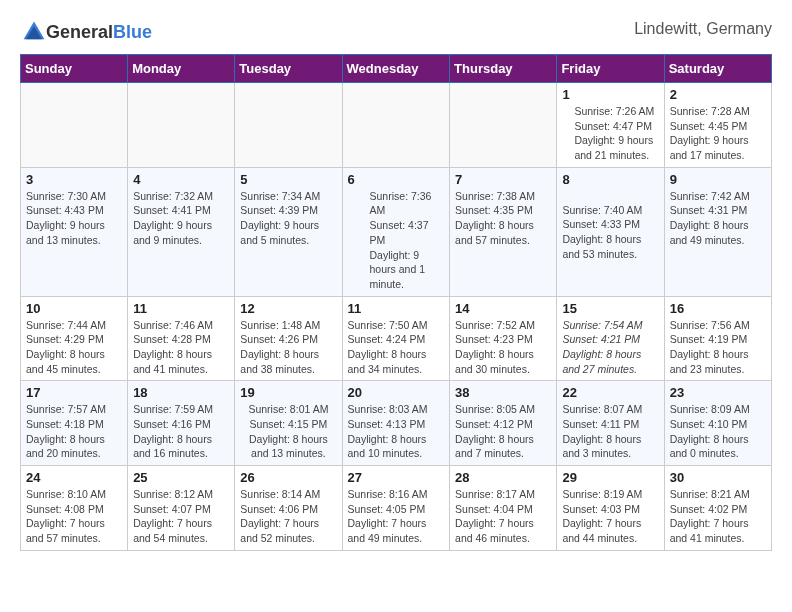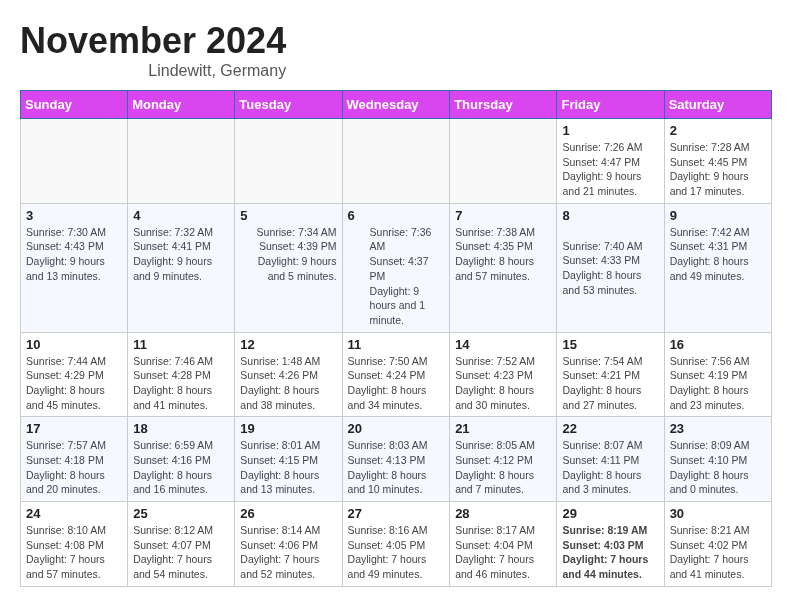--- a/index.html
+++ b/index.html
@@ -45,21 +45,21 @@
     }
     .location-title {
       font-size: 16px;
       color: #555;
     }
     table {
       width: 100%;
       border-collapse: collapse;
     }
     th {
-      background-color: #d946ef;
+      background-color: #701a75;
       color: white;
       font-size: 13px;
       font-weight: bold;
       padding: 6px 4px;
       text-align: left;
       border: 1px solid #2e6db4;
     }
     td {
       border: 1px solid #ccc;
       vertical-align: top;
@@ -89,22 +89,30 @@
       background: #f5f8ff;
     }
     tr:nth-child(even) td.empty {
       background: #f0f0f0;
     }
   </style>
 </head>
 <body>
 
 <div class="header-area">
+  <div class="logo">
+    <svg class="logo-icon" viewBox="0 0 30 30" xmlns="http://www.w3.org/2000/svg">
+      <polygon points="15,2 28,24 2,24" fill="#3a7bd5"></polygon>
+      <polygon points="15,8 25,24 5,24" fill="#2255a0"></polygon>
+    </svg>
+    <div>
+      <span class="logo-text-general">General</span><span class="logo-text-blue">Blue</span>
+    </div>
+  </div>
   <div class="title-area">
-    <div class="month-title">November 2024</div>
     <div class="location-title">Lindewitt, Germany</div>
   </div>
 </div>
 
 <table>
   <thead>
     <tr id="header-row">
     <th>Sunday</th>
         <th>Monday</th>
         <th>Tuesday</th>
@@ -116,21 +124,21 @@
   </thead>
   <tbody id="calendar-body">
   <tr>
         <td class="empty"></td>
         <td class="empty"></td>
         <td class="empty"></td>
         <td class="empty"></td>
         <td class="empty"></td>
         <td>
           <span class="day-num">1</span>
-          <div class="day-info" style="white-space: pre-line;">Sunrise: 7:26 AM
+          <div class="day-info" style="white-space: pre-line; margin-left: 12px;">Sunrise: 7:26 AM
 Sunset: 4:47 PM
 Daylight: 9 hours and 21 minutes.</div>
         </td>
         <td>
           <span class="day-num">2</span>
           <div class="day-info" style="white-space: pre-line;">Sunrise: 7:28 AM
 Sunset: 4:45 PM
 Daylight: 9 hours and 17 minutes.</div>
         </td>
       </tr>
@@ -142,21 +150,21 @@
 Daylight: 9 hours and 13 minutes.</div>
         </td>
         <td>
           <span class="day-num">4</span>
           <div class="day-info" style="white-space: pre-line;">Sunrise: 7:32 AM
 Sunset: 4:41 PM
 Daylight: 9 hours and 9 minutes.</div>
         </td>
         <td>
           <span class="day-num">5</span>
-          <div class="day-info" style="white-space: pre-line; text-align: right;">Sunrise: 7:34 AM
+          <div class="day-info" style="white-space: pre-line;">Sunrise: 7:34 AM
 Sunset: 4:39 PM
 Daylight: 9 hours and 5 minutes.</div>
         </td>
         <td>
           <span class="day-num">6</span>
           <div class="day-info" style="white-space: pre-line; margin-left: 22px;">Sunrise: 7:36 AM
 Sunset: 4:37 PM
 Daylight: 9 hours and 1 minute.</div>
         </td>
         <td>
@@ -204,58 +212,58 @@
 Daylight: 8 hours and 34 minutes.</div>
         </td>
         <td>
           <span class="day-num">14</span>
           <div class="day-info" style="white-space: pre-line;">Sunrise: 7:52 AM
 Sunset: 4:23 PM
 Daylight: 8 hours and 30 minutes.</div>
         </td>
         <td>
           <span class="day-num">15</span>
-          <div class="day-info" style="white-space: pre-line;">Sunrise: 7:54 AM
+          <div class="day-info" style="white-space: pre-line; font-style: italic;">Sunrise: 7:54 AM
 Sunset: 4:21 PM
 Daylight: 8 hours and 27 minutes.</div>
         </td>
         <td>
           <span class="day-num">16</span>
           <div class="day-info" style="white-space: pre-line;">Sunrise: 7:56 AM
 Sunset: 4:19 PM
 Daylight: 8 hours and 23 minutes.</div>
         </td>
       </tr>
       <tr>
         <td>
           <span class="day-num">17</span>
           <div class="day-info" style="white-space: pre-line;">Sunrise: 7:57 AM
 Sunset: 4:18 PM
 Daylight: 8 hours and 20 minutes.</div>
         </td>
         <td>
           <span class="day-num">18</span>
-          <div class="day-info" style="white-space: pre-line;">Sunrise: 6:59 AM
+          <div class="day-info" style="white-space: pre-line;">Sunrise: 7:59 AM
 Sunset: 4:16 PM
 Daylight: 8 hours and 16 minutes.</div>
         </td>
         <td>
           <span class="day-num">19</span>
-          <div class="day-info" style="white-space: pre-line;">Sunrise: 8:01 AM
+          <div class="day-info" style="white-space: pre-line; text-align: center;">Sunrise: 8:01 AM
 Sunset: 4:15 PM
 Daylight: 8 hours and 13 minutes.</div>
         </td>
         <td>
           <span class="day-num">20</span>
           <div class="day-info" style="white-space: pre-line;">Sunrise: 8:03 AM
 Sunset: 4:13 PM
 Daylight: 8 hours and 10 minutes.</div>
         </td>
         <td>
-          <span class="day-num">21</span>
+          <span class="day-num">38</span>
           <div class="day-info" style="white-space: pre-line;">Sunrise: 8:05 AM
 Sunset: 4:12 PM
 Daylight: 8 hours and 7 minutes.</div>
         </td>
         <td>
           <span class="day-num">22</span>
           <div class="day-info" style="white-space: pre-line;">Sunrise: 8:07 AM
 Sunset: 4:11 PM
 Daylight: 8 hours and 3 minutes.</div>
         </td>
@@ -292,21 +300,21 @@
 Daylight: 7 hours and 49 minutes.</div>
         </td>
         <td>
           <span class="day-num">28</span>
           <div class="day-info" style="white-space: pre-line;">Sunrise: 8:17 AM
 Sunset: 4:04 PM
 Daylight: 7 hours and 46 minutes.</div>
         </td>
         <td>
           <span class="day-num">29</span>
-          <div class="day-info" style="white-space: pre-line; font-weight: bold;">Sunrise: 8:19 AM
+          <div class="day-info" style="white-space: pre-line;">Sunrise: 8:19 AM
 Sunset: 4:03 PM
 Daylight: 7 hours and 44 minutes.</div>
         </td>
         <td>
           <span class="day-num">30</span>
           <div class="day-info" style="white-space: pre-line;">Sunrise: 8:21 AM
 Sunset: 4:02 PM
 Daylight: 7 hours and 41 minutes.</div>
         </td>
       </tr>

